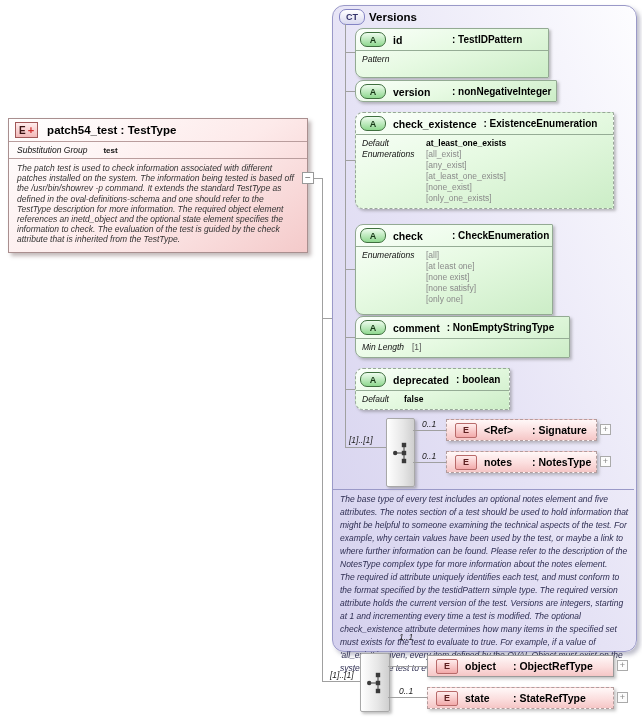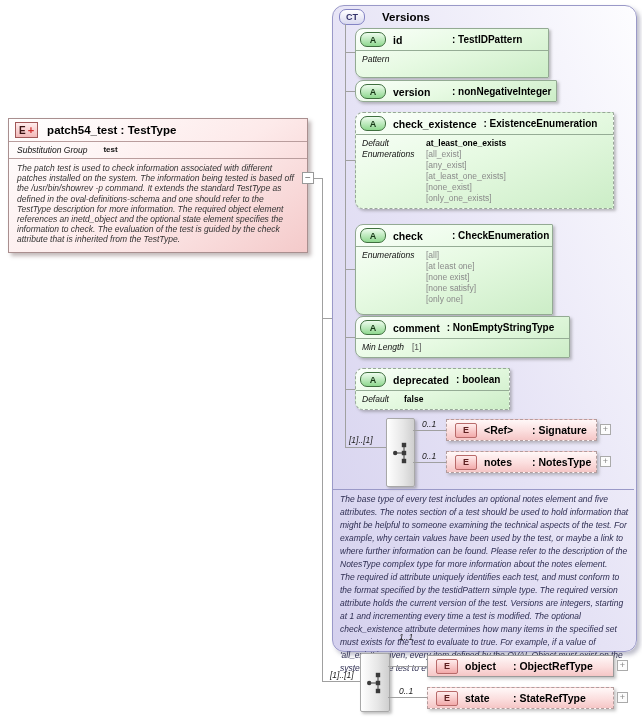--- a/index.html
+++ b/index.html
@@ -8,21 +8,21 @@
 
   
   .hline{position:absolute;height:1px;background:#a0a0a0;}
   .vline{position:absolute;width:1px;background:#a0a0a0;}
 
   
   .ct-box{position:absolute;left:332px;top:5px;width:303px;height:645px;
           border:1px solid #9a99c8;border-radius:12px;
           background:linear-gradient(to top right,#d5d1ee 0%,#e5e2f5 45%,#fdfdff 100%);
           box-shadow:3px 3px 4px rgba(110,110,140,.45);}
-  .ct-header{position:absolute;left:339px;top:9px;display:flex;gap:17px;align-items:center;}
+  .ct-header{position:absolute;left:339px;top:9px;display:flex;gap:4px;align-items:center;}
   .ct-icon{width:24px;height:14px;border:1px solid #8484c4;border-radius:7px;
            background:linear-gradient(180deg,#ffffff,#d9d9f0);font-size:9px;font-weight:bold;
            color:#33336a;display:flex;align-items:center;justify-content:center;}
   .ct-title{font-weight:bold;font-size:11.5px;color:#000;}
 
   
   .attr-box{position:absolute;border:1px solid #93aa93;border-radius:8px 1px 1px 8px;
             background:linear-gradient(160deg,#fbfffb 0%,#e7fae3 45%,#ccedc7 100%);
             box-shadow:2px 2px 3px rgba(100,100,100,.4);box-sizing:border-box;}
   .attr-box.optional{border-style:dashed;border-color:#98a798;}
@@ -77,21 +77,21 @@
   
   .left-box{position:absolute;left:8px;top:118px;width:300px;box-sizing:border-box;
             border:1px solid #a98f8f;
             background:linear-gradient(145deg,#ffffff 0%,#fdeaea 55%,#f4caca 100%);
             box-shadow:3px 3px 4px rgba(120,100,100,.45);}
   .left-header{display:flex;align-items:center;gap:9px;height:22px;padding:0 6px;border-bottom:1px solid #b99d9d;}
   .ep-icon{display:flex;align-items:center;gap:2px;border:1px solid #a05858;height:14px;padding:0 3px;
            background:linear-gradient(180deg,#ffecec,#f3b9b9);font-size:10px;font-weight:bold;color:#3a1414;}
   .ep-plus{color:#d03030;font-weight:bold;font-size:11px;line-height:11px;}
   .left-title{font-weight:bold;font-size:11.5px;color:#000;}
-  .subst-row{display:flex;gap:16px;align-items:flex-start;padding:3px 8px;border-bottom:1px solid #b99d9d;}
+  .subst-row{display:flex;gap:16px;align-items:flex-end;padding:3px 8px;border-bottom:1px solid #b99d9d;}
   .subst-label{font-style:italic;font-size:8.5px;color:#111;}
   .subst-value{font-weight:bold;font-size:8px;color:#111;}
   .left-doc{padding:4px 8px 7px 8px;font-size:8.5px;font-style:italic;color:#333;line-height:10.2px;}
 </style>
 </head>
 <body>
 
 <div class="canvas">
 
   <div class="hline" style="left:314px;top:178px;width:9px;"></div>

